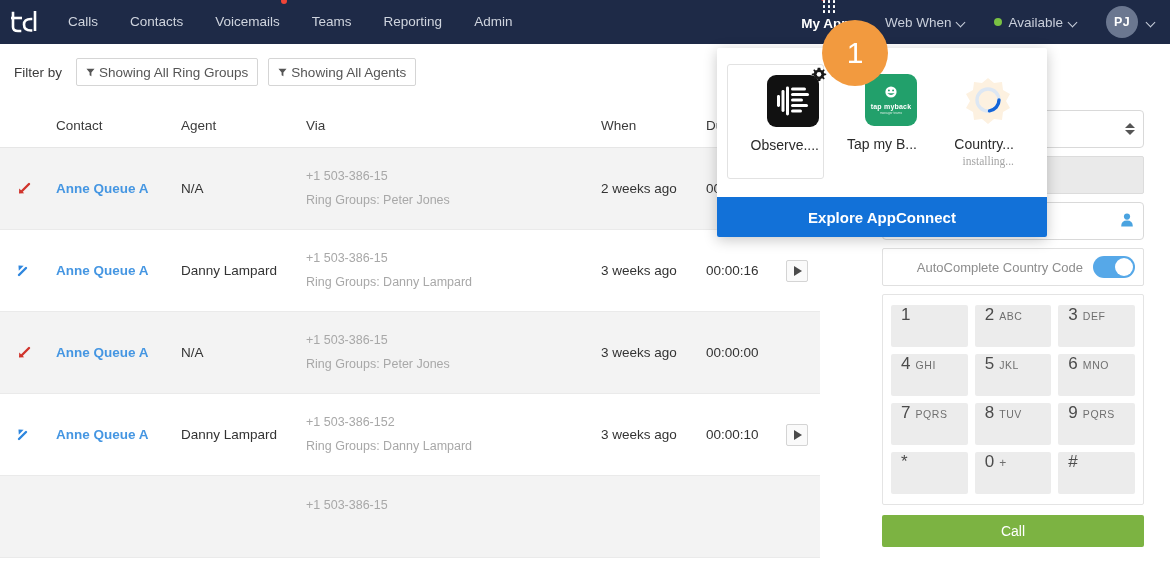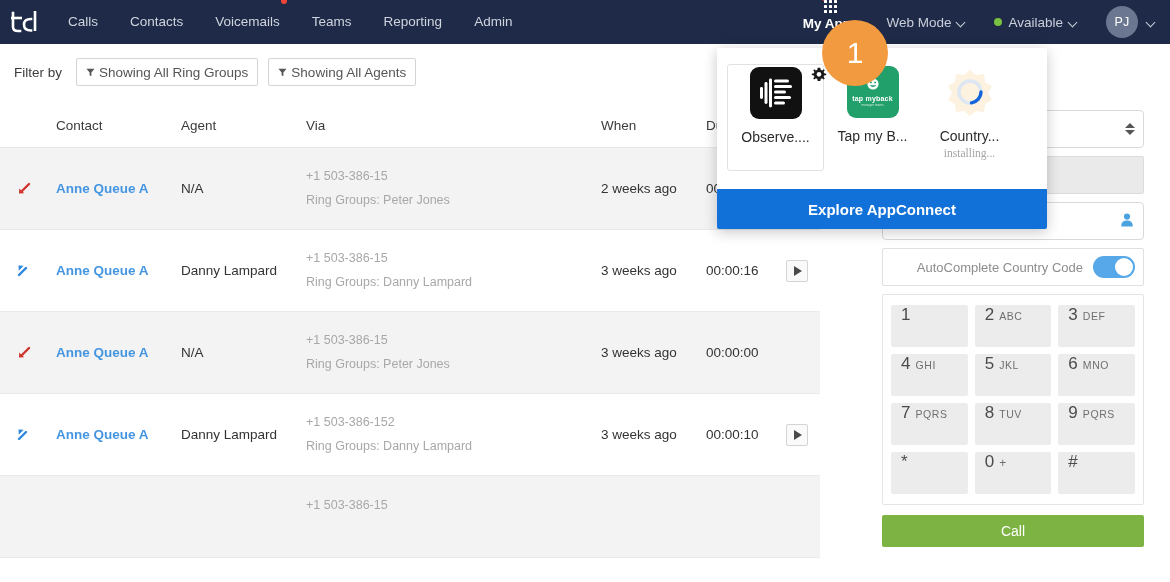--- a/index.html
+++ b/index.html
@@ -51,21 +51,21 @@
   .caret { display:inline-block; width:9px; height:9px; position:relative; }
   .caret::before {
     content:""; position:absolute; left:0; top:1px;
     width:6px; height:6px; border-right:1.6px solid currentColor; border-bottom:1.6px solid currentColor;
     transform: rotate(45deg);
   }
   .caret.up::before { transform: rotate(-135deg); top:3px; }
   .status-dot { width:8px; height:8px; border-radius:50%; background:#7ac143; display:inline-block; }
   .avatar {
     width:32px; height:32px; border-radius:50%; background:#6b7790;
-    color:#fff; font-size:12.5px; font-weight:normal;
+    color:#fff; font-size:12.5px; font-weight:bold;
     display:flex; align-items:center; justify-content:center;
     letter-spacing:0.3px;
   }
 
   
   .filter-bar {
     position:absolute; top:44px; left:0; width:1170px; height:56px;
     display:flex; align-items:center; padding-left:14px; gap:10px;
     background:#fff;
   }
@@ -162,22 +162,22 @@
 
   
   .apps-dd {
     position:absolute; top:48px; left:717px; width:330px;
     background:#fff; border-radius:2px;
     box-shadow:0 3px 14px rgba(0,0,0,0.22);
     z-index:20;
   }
   .apps-grid { display:flex; padding:16px 10px 18px 10px; }
   .app-tile {
-    width:97px; display:flex; flex-direction:column; align-items:center;
-    padding:2px 4px 12px 4px; cursor:pointer; position:relative;
+    width:97px; display:flex; flex-direction:column; align-items:flex-end;
+    padding:10px 4px 12px 4px; cursor:pointer; position:relative;
   }
   .app-tile.selected { border:1px solid #e2e2e2; border-radius:3px; }
   .app-icon {
     width:52px; height:52px; border-radius:9px; display:flex;
     align-items:center; justify-content:center; overflow:hidden;
   }
   .app-icon.black { background:#111; }
   .app-icon.green { background:#22a06b; flex-direction:column; gap:1px; }
   .app-icon.plain { background:transparent; }
   .app-label { margin-top:10px; font-size:14px; color:#2b2b2b; text-align:center; white-space:nowrap; }
@@ -247,21 +247,21 @@
             <i style="left:10px;top:5px"></i>
           <i style="left:0;top:10px"></i>
             <i style="left:5px;top:10px"></i>
             <i style="left:10px;top:10px"></i>
         </span>
         <span>My Apps</span>
         <span class="caret up"></span>
       </div>
 
       <div class="nav-item">
-        <span>Web Mode</span>
+        <span>Web When</span>
         <span class="caret"></span>
       </div>
 
       <div class="nav-item">
         <span class="status-dot"></span>
         <span>Available</span>
         <span class="caret"></span>
       </div>
 
       <div class="nav-item" style="gap:9px;padding-right:6px">

